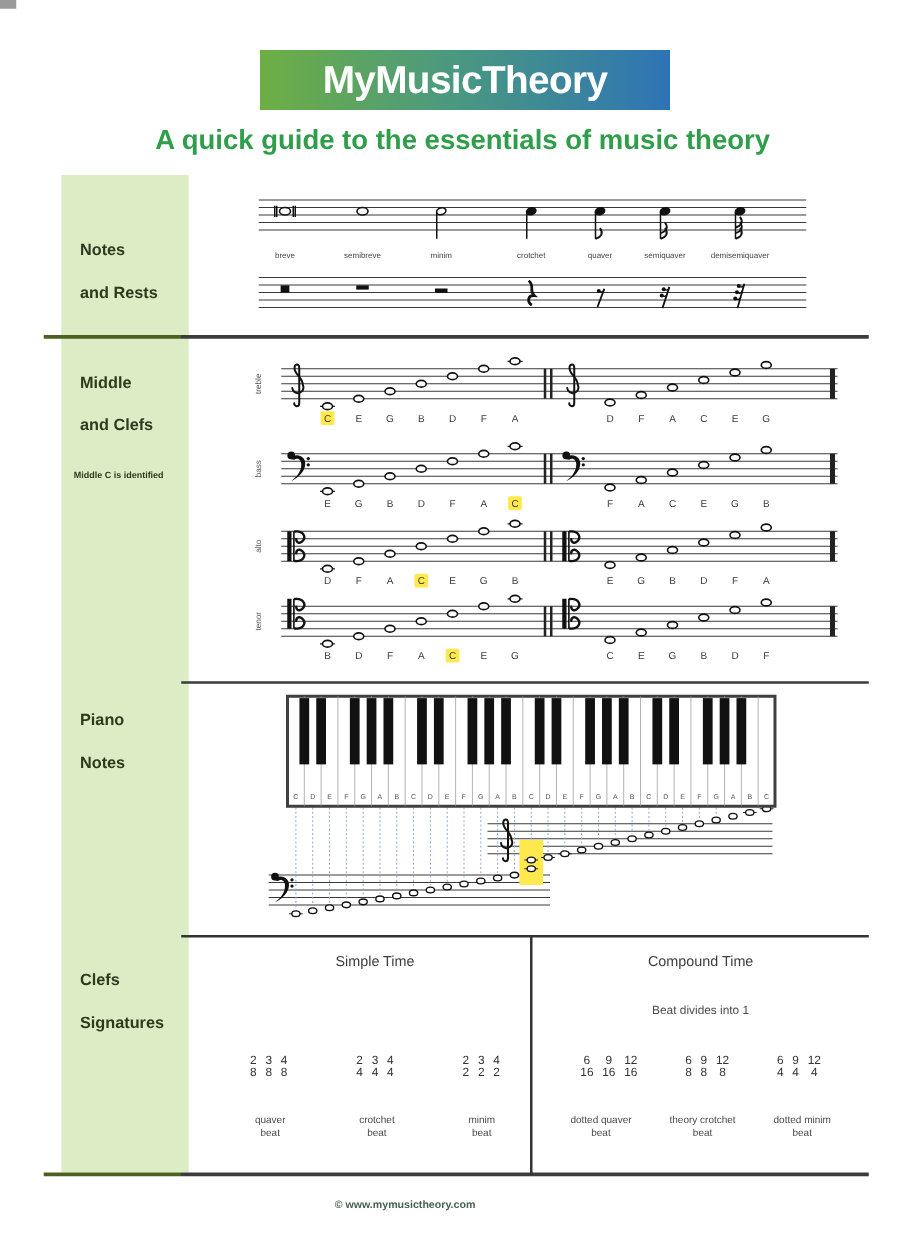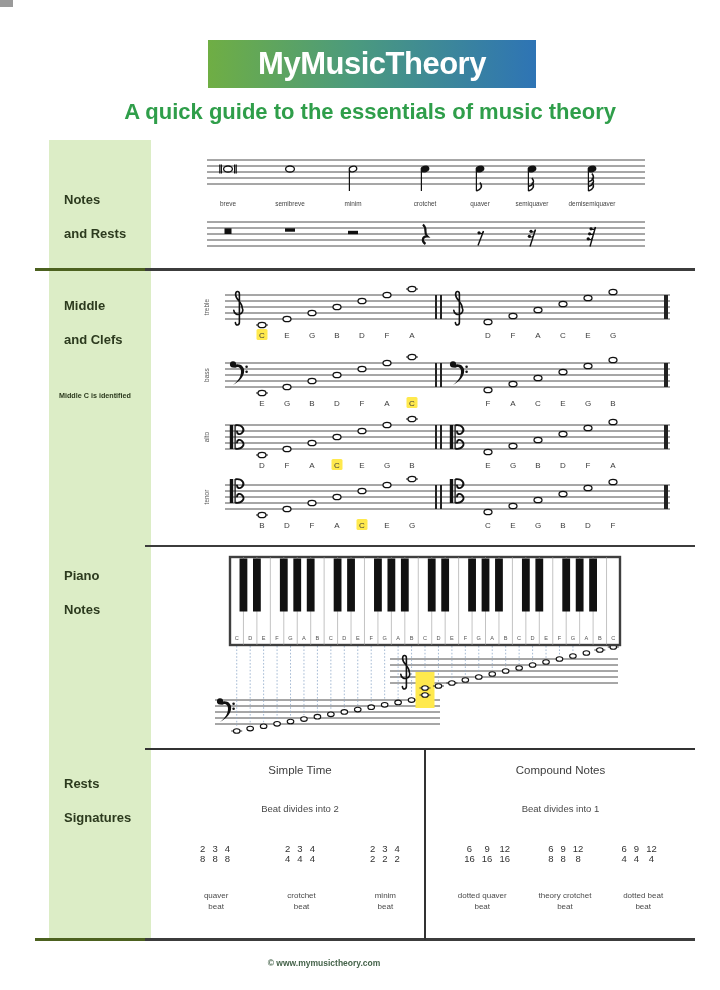--- a/index.html
+++ b/index.html
@@ -62,24 +62,24 @@
   <div class="abs banner">
     <span>MyMusicTheory</span>
   </div>
   <div class="abs subtitle">A quick guide to the essentials of music theory</div>
 
   <div class="abs sidebar">
     <div class="sblab" style="top:52px">Notes</div>
     <div class="sblab" style="top:86px">and Rests</div>
     <div class="sblab" style="top:158px">Middle</div>
     <div class="sblab" style="top:192px">and Clefs</div>
-    <div class="sbnote" style="top:251px">Middle C is identified</div>
+    <div class="sbnote" style="top:235px">Middle C is identified</div>
     <div class="sblab" style="top:428px">Piano</div>
     <div class="sblab" style="top:462px">Notes</div>
-    <div class="sblab" style="top:636px">Rests</div>
+    <div class="sblab" style="top:636px">Clefs</div>
     <div class="sblab" style="top:670px">Signatures</div>
   </div>
 
   <div class="abs hline-full" style="top:268px"></div>
   <div class="abs hline-part" style="top:545px"></div>
   <div class="abs hline-full" style="top:938px"></div>
 
   <div class="fig" id="fig-notes" style="left:205px;top:150px;width:455px;height:112px"><svg width="455" height="112" viewBox="0 0 455 112">
         <line x1="2" y1="10" x2="440" y2="10" stroke="#3a3a3a" stroke-width="0.9"></line>
         <line x1="2" y1="16" x2="440" y2="16" stroke="#3a3a3a" stroke-width="0.9"></line>
@@ -503,21 +503,20 @@
           <rect x="540.748" y="3.5" width="7.8" height="53" fill="#111"></rect>
           <rect x="554.196" y="3.5" width="7.8" height="53" fill="#111"></rect>
         </g>
      </svg></div>
 
   <div class="abs tstop"></div>
   <div class="abs vline"></div>
 
   <div class="ts-half" style="left:145px;width:310px">
     <div class="ts-title">Simple Time</div>
-    <div class="ts-sub">Beat divides into 2</div>
     <div class="ts-groups">
       <div class="ts-group">
         <div class="frac">
             <span>2</span>
             <span>8</span>
           </div>
         <div class="frac">
             <span>3</span>
             <span>8</span>
           </div>
@@ -565,21 +564,21 @@
           <div>beat</div>
         </div>
       <div class="beat">
           <div>minim</div>
           <div>beat</div>
         </div>
     </div>
   </div>
 
   <div class="ts-half" style="left:426px;width:269px">
-    <div class="ts-title">Compound Notes</div>
+    <div class="ts-title">Compound Time</div>
     <div class="ts-sub">Beat divides into 1</div>
     <div class="ts-groups">
       <div class="ts-group">
         <div class="frac">
             <span>6</span>
             <span>16</span>
           </div>
         <div class="frac">
             <span>9</span>
             <span>16</span>
@@ -621,20 +620,20 @@
     <div class="ts-beats">
       <div class="beat">
           <div>dotted quaver</div>
           <div>beat</div>
         </div>
       <div class="beat">
           <div>theory crotchet</div>
           <div>beat</div>
         </div>
       <div class="beat">
-          <div>dotted beat</div>
+          <div>dotted minim</div>
           <div>beat</div>
         </div>
     </div>
   </div>
 
   <div class="abs footer">© www.mymusictheory.com</div>
 </div>
 
 </body></html>

